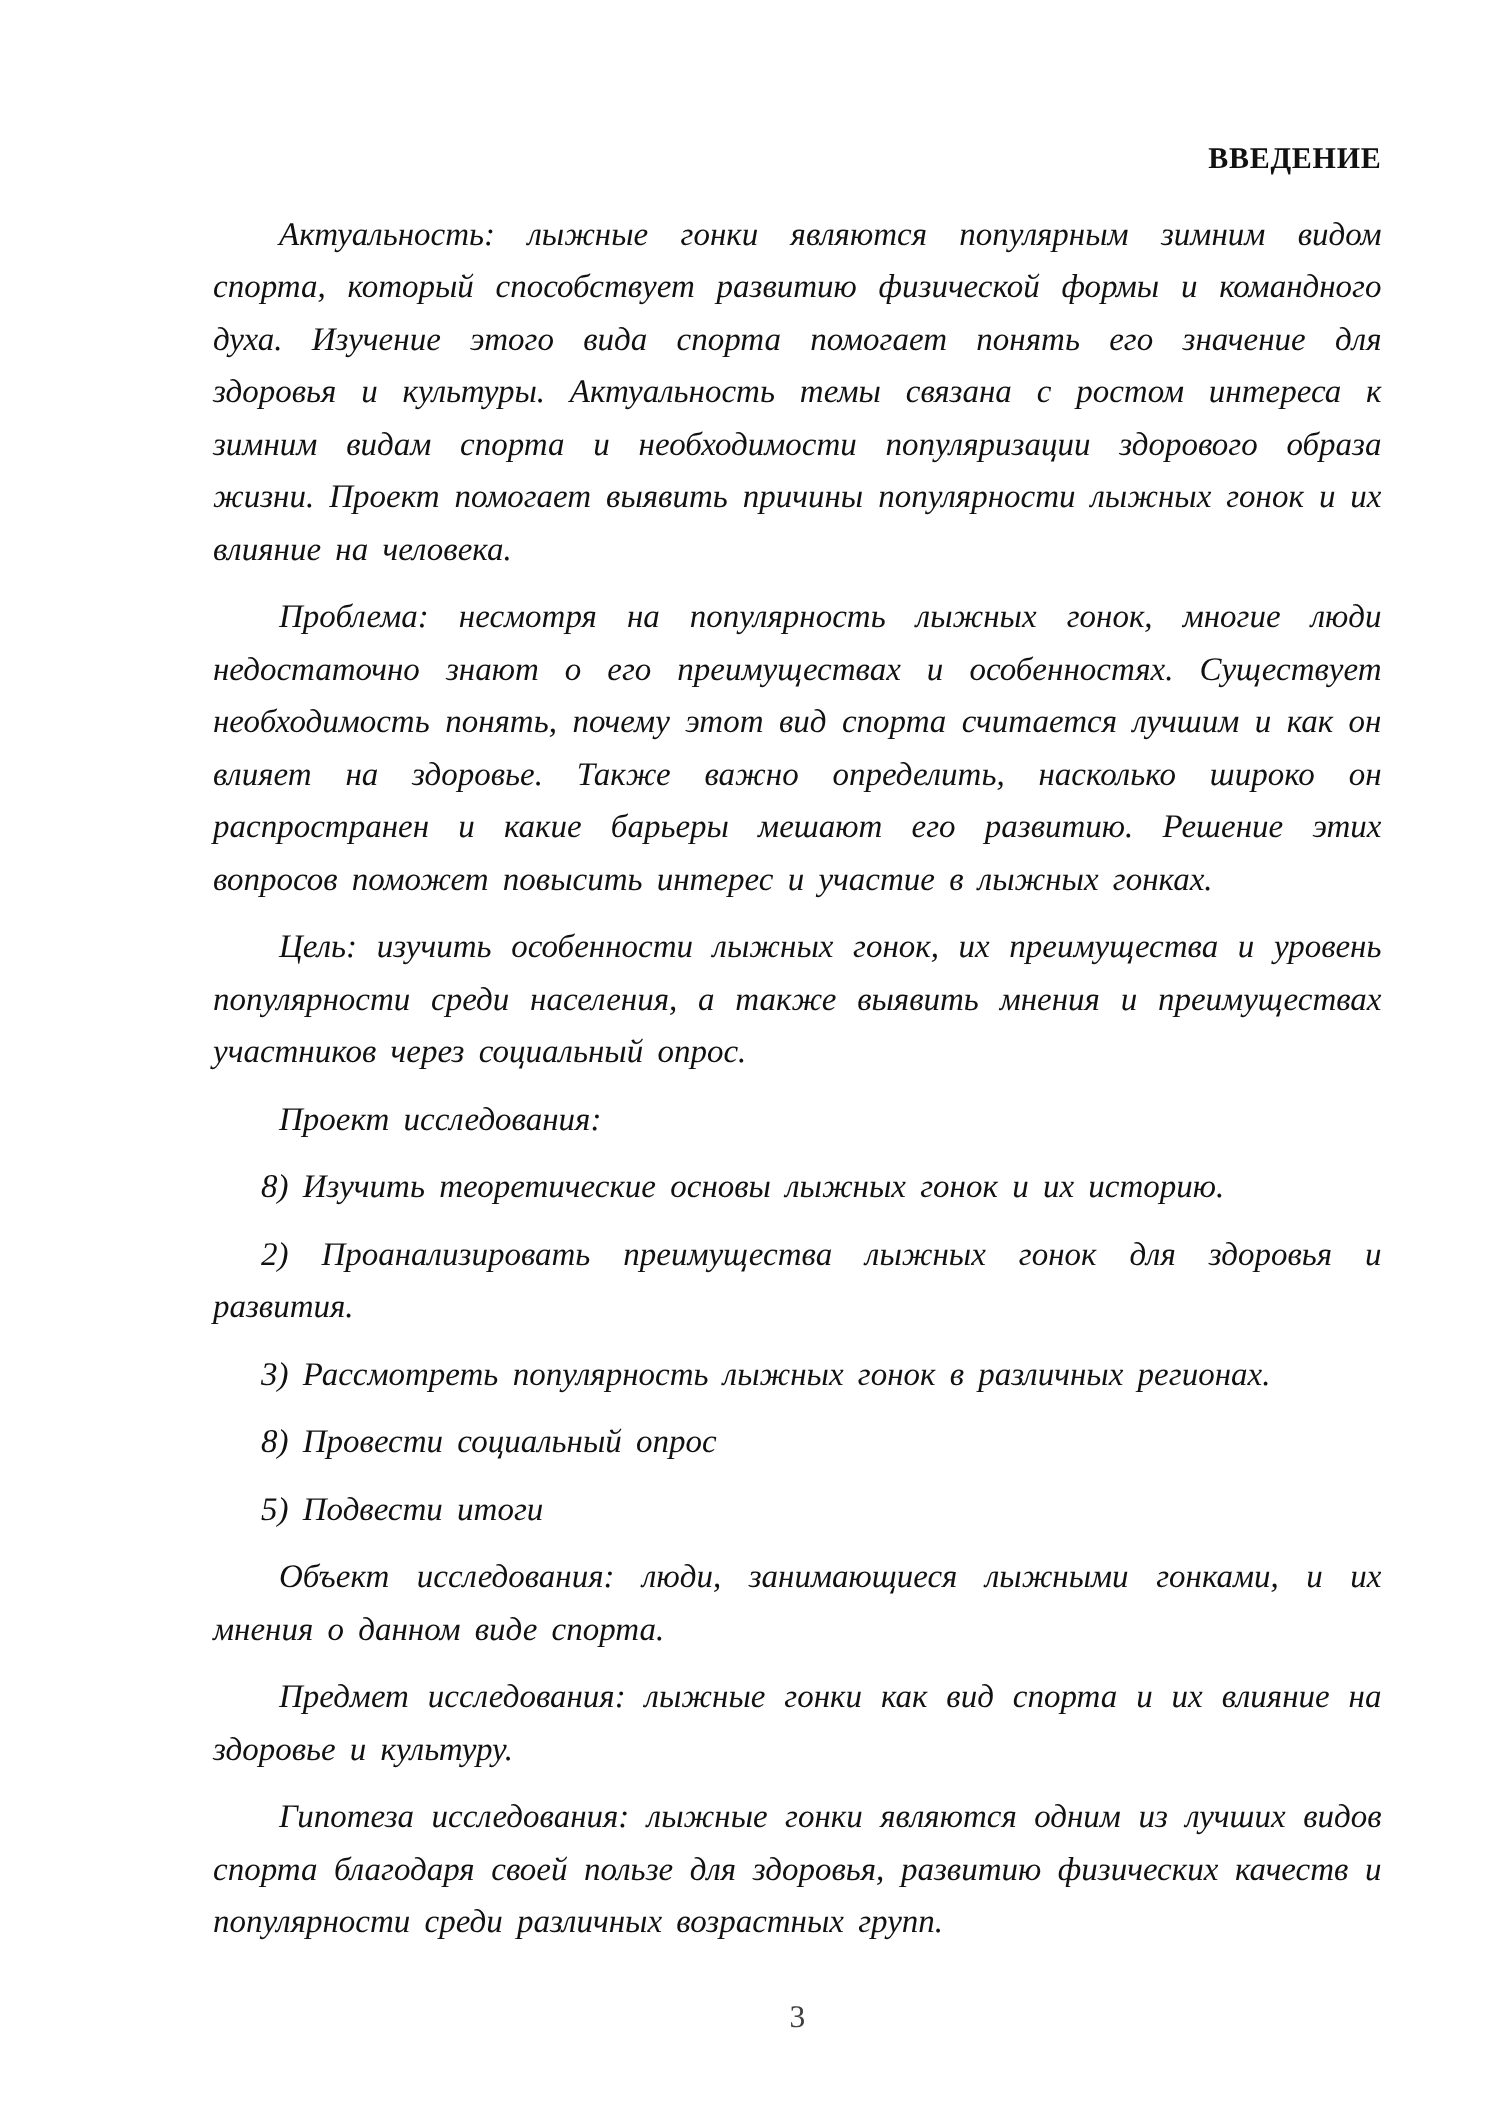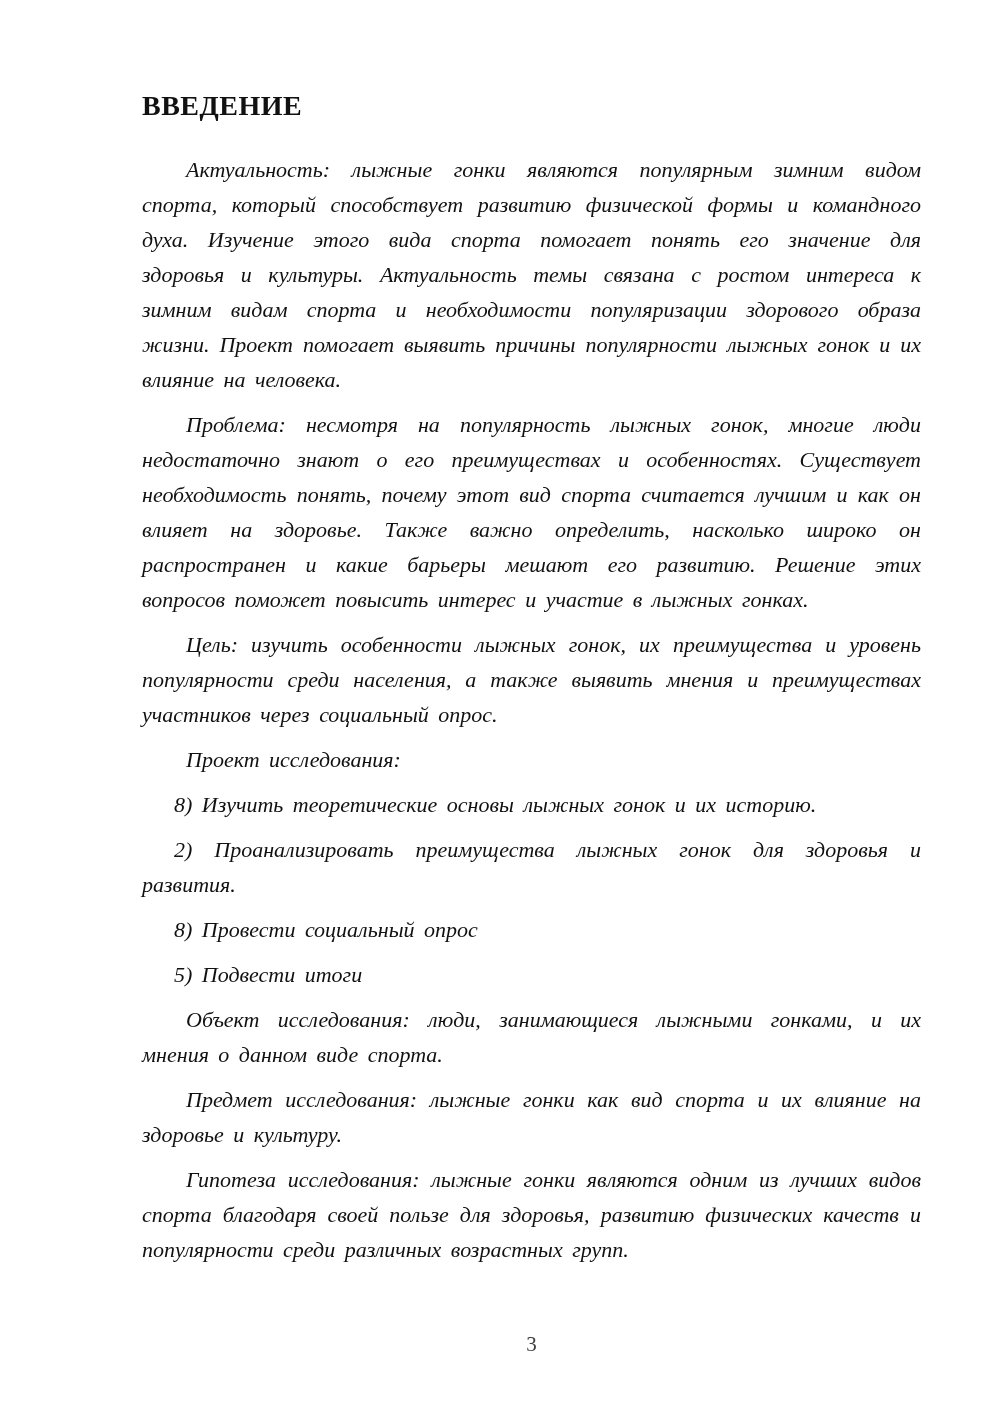--- a/index.html
+++ b/index.html
@@ -16,25 +16,25 @@
     font-family: "Liberation Serif", "DejaVu Serif", serif;
     color: #111111;
   }
   .content {
     position: absolute;
     left: 142px;
     top: 88px;
     width: 779px;
   }
   .doc-title {
-    font-size: 28px;
+    font-size: 20px;
     font-weight: bold;
     line-height: 36px;
-    text-align: left;
-    margin: 0 0 28px 0;
+    text-align: right;
+    margin: 0 0 14px 0;
     letter-spacing: 0.5px;
   }
   .para {
     font-size: 22px;
     line-height: 35px;
     margin: 0 0 10px 0;
     text-align: justify;
     word-spacing: 4px;
     font-style: italic;
   }
@@ -61,20 +61,21 @@
 <div class="page">
   <div class="content">
     <h1 class="doc-title">ВВЕДЕНИЕ</h1>
     <div>
         <p class="para indent">Актуальность: лыжные гонки являются популярным зимним видом спорта, который способствует развитию физической формы и командного духа. Изучение этого вида спорта помогает понять его значение для здоровья и культуры. Актуальность темы связана с ростом интереса к зимним видам спорта и необходимости популяризации здорового образа жизни. Проект помогает выявить причины популярности лыжных гонок и их влияние на человека.</p>
         <p class="para indent">Проблема: несмотря на популярность лыжных гонок, многие люди недостаточно знают о его преимуществах и особенностях. Существует необходимость понять, почему этот вид спорта считается лучшим и как он влияет на здоровье. Также важно определить, насколько широко он распространен и какие барьеры мешают его развитию. Решение этих вопросов поможет повысить интерес и участие в лыжных гонках.</p>
         <p class="para indent">Цель: изучить особенности лыжных гонок, их преимущества и уровень популярности среди населения, а также выявить мнения и преимуществах участников через социальный опрос.</p>
         <p class="para indent">Проект исследования:</p>
         <p class="para list">8) Изучить теоретические основы лыжных гонок и их историю.</p>
         <p class="para list">2) Проанализировать преимущества лыжных гонок для здоровья и развития.</p>
+        <p class="para list">3) Рассмотреть популярность лыжных гонок в различных регионах.</p>
         <p class="para list">8) Провести социальный опрос</p>
         <p class="para list">5) Подвести итоги</p>
         <p class="para indent">Объект исследования: люди, занимающиеся лыжными гонками, и их мнения о данном виде спорта.</p>
         <p class="para indent">Предмет исследования: лыжные гонки как вид спорта и их влияние на здоровье и культуру.</p>
         <p class="para indent">Гипотеза исследования: лыжные гонки являются одним из лучших видов спорта благодаря своей пользе для здоровья, развитию физических качеств и популярности среди различных возрастных групп.</p>
       </div>
   </div>
   <div class="page-number">3</div>
 </div>
 

